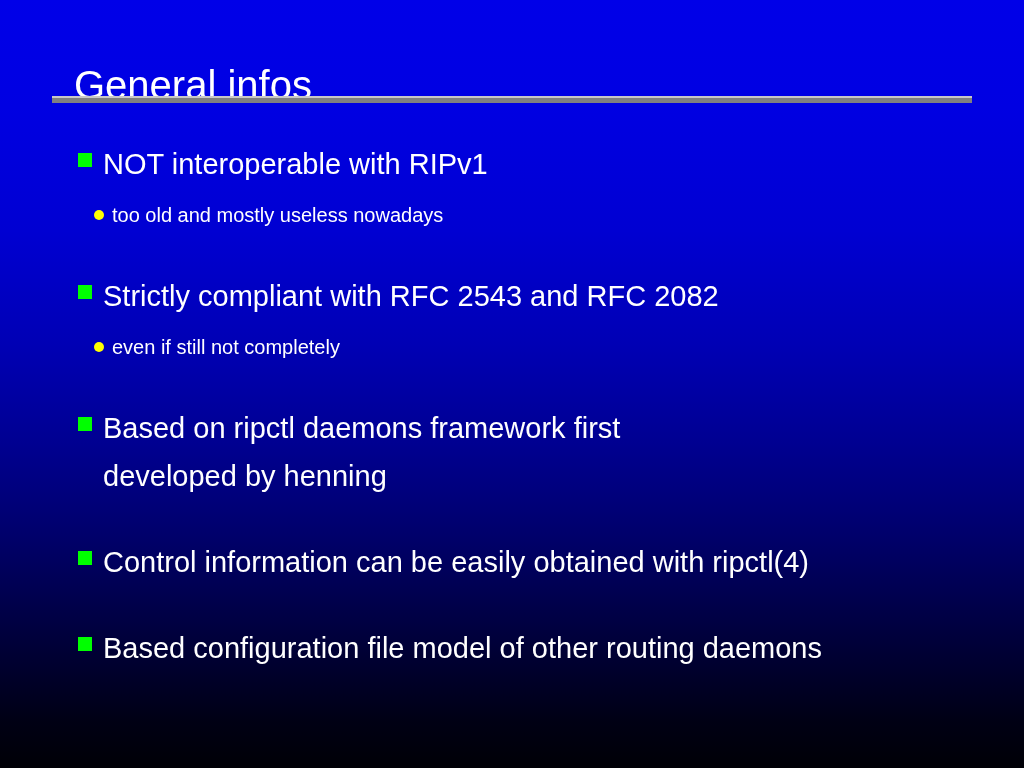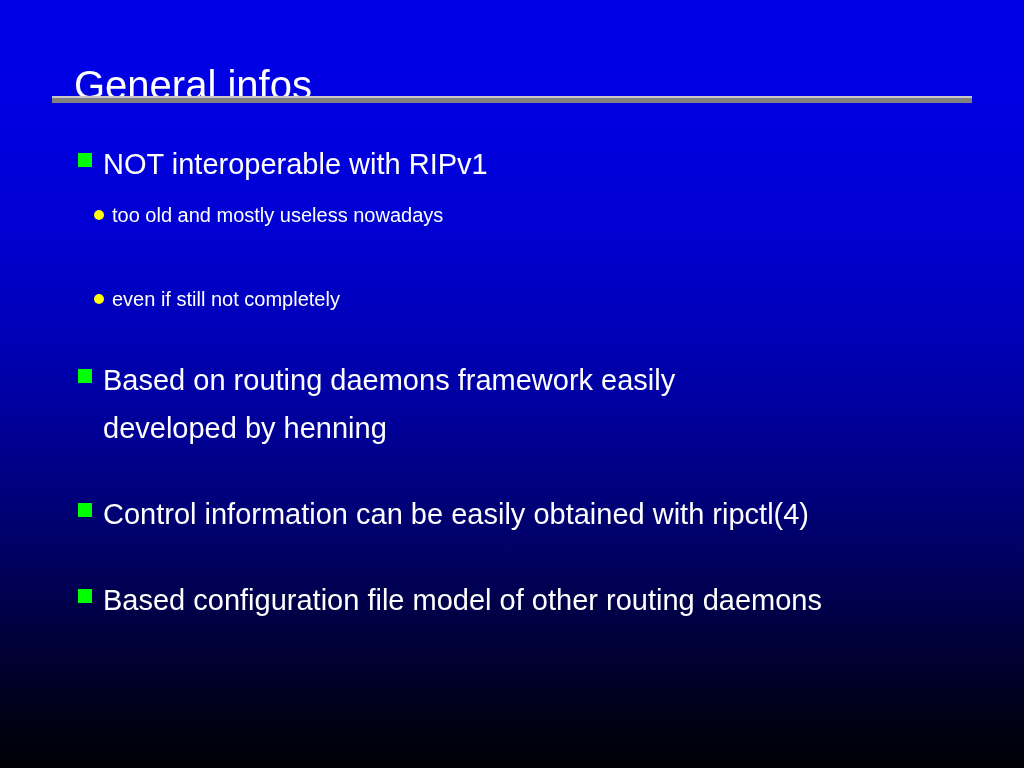--- a/index.html
+++ b/index.html
@@ -151,33 +151,37 @@
       <div class="sp-sm"></div>
       <div class="bullet lvl2">
         <span class="marker"></span>
         <span class="btext">too old and mostly useless nowadays</span>
       </div>
     </div>
 
     <div class="sp-lg"></div>
 
     <div class="group">
+      <div class="bullet lvl1">
+        <span class="marker"></span>
+        <span class="btext">Strictly compliant with RFC 2543 and RFC 2082</span>
+      </div>
       <div class="sp-sm"></div>
       <div class="bullet lvl2">
         <span class="marker"></span>
         <span class="btext">even if still not completely</span>
       </div>
     </div>
 
     <div class="sp-lg"></div>
 
     <div class="group">
       <div class="bullet lvl1" style="padding-right:114px;">
         <span class="marker"></span>
-        <span class="btext">Based on routing daemons framework easily developed by henning</span>
+        <span class="btext">Based on ripctl daemons framework first developed by henning</span>
       </div>
     </div>
 
     <div class="sp-md"></div>
 
     <div class="group">
       <div class="bullet lvl1">
         <span class="marker"></span>
         <span class="btext">Control information can be easily obtained with ripctl(4)</span>
       </div>

